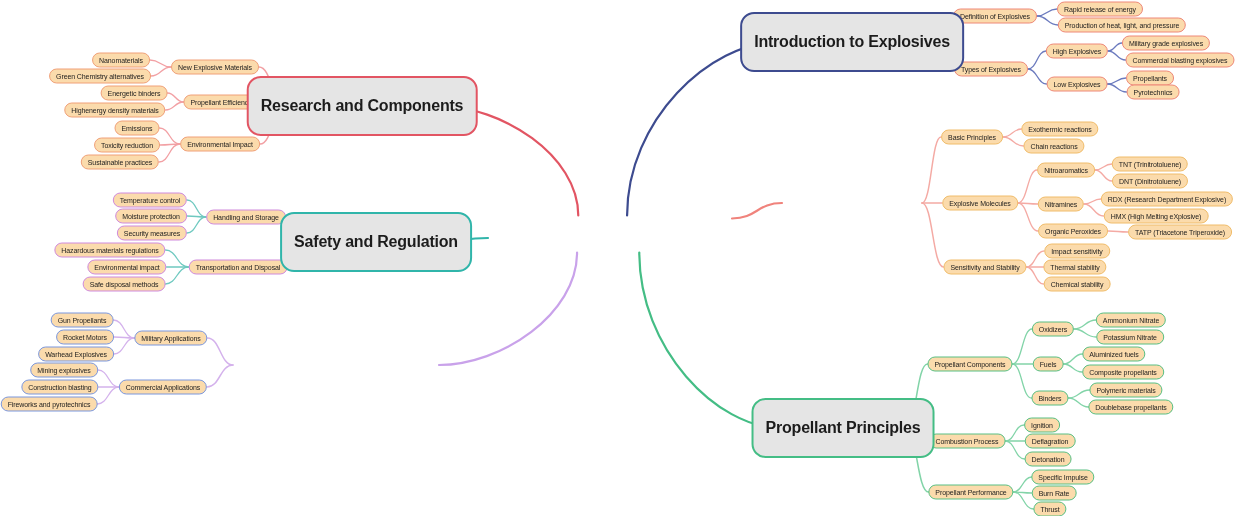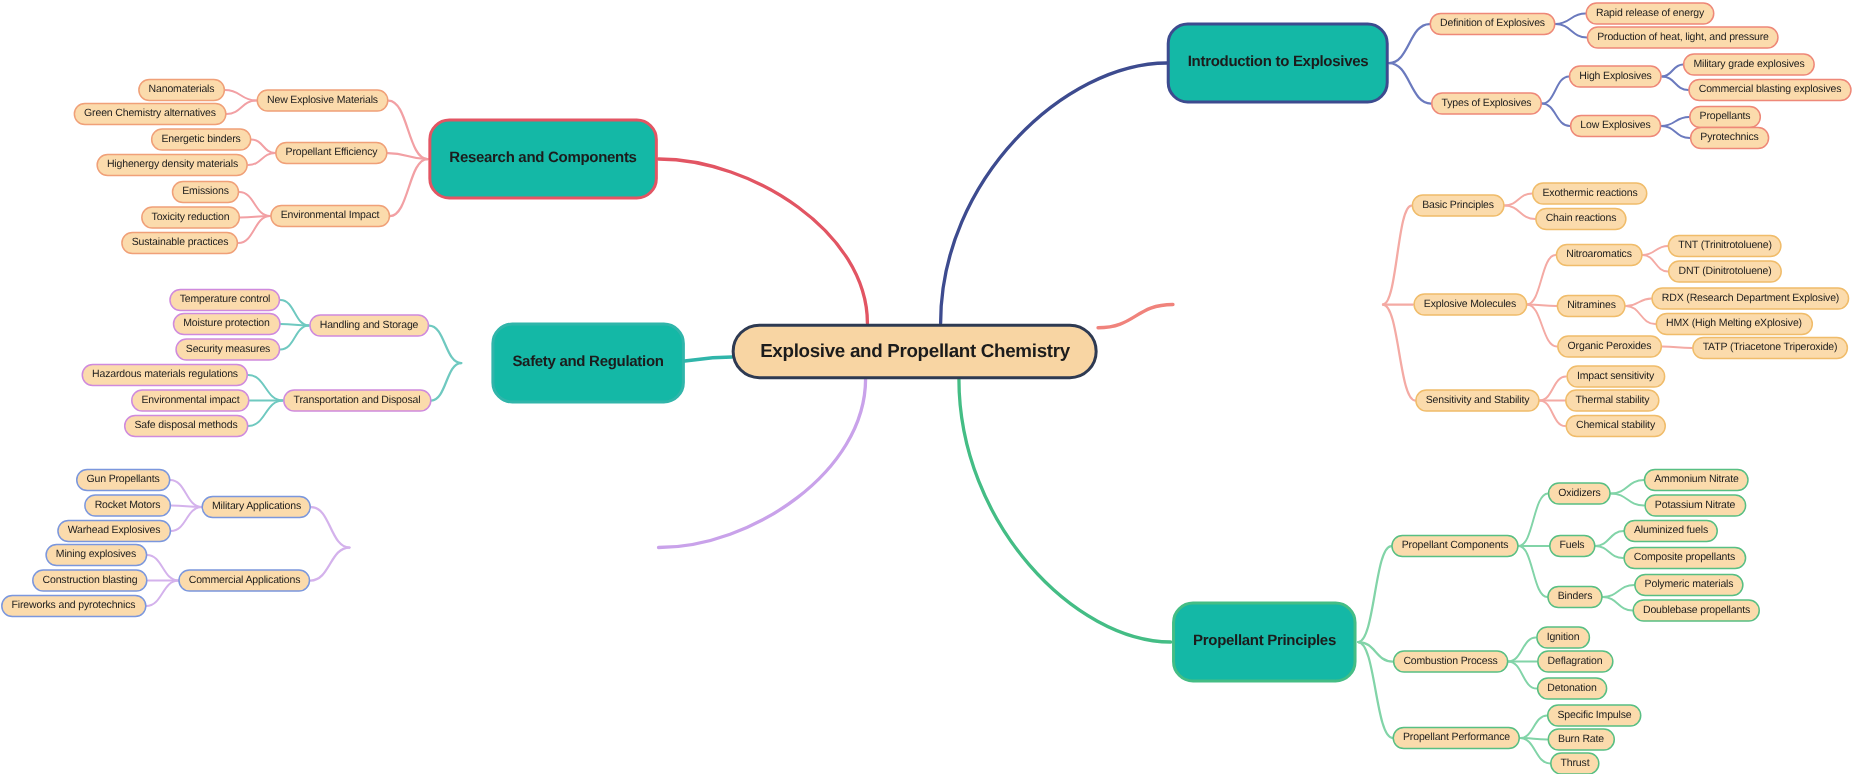--- a/index.html
+++ b/index.html
@@ -9,22 +9,22 @@
     font-family:"Liberation Sans",sans-serif;
   }
   #edges{position:absolute;left:0;top:0;z-index:1;}
   .node{
     position:absolute;z-index:2;transform:translate(-50%,-50%);
     background:#fbdbac;border:1.2px solid #e09b6a;border-radius:8px;
     padding:3px 6px;font-size:7px;line-height:1;letter-spacing:-0.1px;
     white-space:nowrap;color:#1c1c1c;box-sizing:border-box;
   }
   .node.branch{
-    font-weight:bold;font-size:10px;padding:20px 12px;border-width:2.2px;
-    border-radius:14px;background:#14b8a6;letter-spacing:-0.2px;z-index:3;
+    font-weight:bold;font-size:16px;padding:20px 12px;border-width:2.2px;
+    border-radius:14px;background:#e5e5e5;letter-spacing:-0.2px;z-index:3;
   }
   .node.root{
     font-weight:bold;font-size:12.5px;padding:10px 17px;border-width:2.5px;
     border-radius:19px;background:#f8d5a3;border-color:#2e3a52;letter-spacing:-0.2px;z-index:4;
   }
 </style>
 </head>
 <body>
 
 <div id="canvas">
@@ -99,21 +99,20 @@
       <path d="M 577.06 252.5 C 577.06 314.375 501.12699999999995 365 439 365" fill="none" stroke="#c9a2ea" stroke-width="2.2" stroke-linecap="round"></path>
       <path d="M 233 365 C 220.25 365 220.25 338 207.5 338" fill="none" stroke="#d4b2ec" stroke-width="1.5" stroke-linecap="round"></path>
       <path d="M 134.5 338 C 124 338 124 320 113.5 320" fill="none" stroke="#d4b2ec" stroke-width="1.3" stroke-linecap="round"></path>
       <path d="M 134.5 338 C 124.25 338 124.25 337 114 337" fill="none" stroke="#d4b2ec" stroke-width="1.3" stroke-linecap="round"></path>
       <path d="M 134.5 338 C 124.25 338 124.25 354 114 354" fill="none" stroke="#d4b2ec" stroke-width="1.3" stroke-linecap="round"></path>
       <path d="M 233 365 C 220 365 220 387 207 387" fill="none" stroke="#d4b2ec" stroke-width="1.5" stroke-linecap="round"></path>
       <path d="M 119 387 C 108.5 387 108.5 370 98 370" fill="none" stroke="#d4b2ec" stroke-width="1.3" stroke-linecap="round"></path>
       <path d="M 119 387 C 108.75 387 108.75 387 98.5 387" fill="none" stroke="#d4b2ec" stroke-width="1.3" stroke-linecap="round"></path>
       <path d="M 119 387 C 108.25 387 108.25 404 97.5 404" fill="none" stroke="#d4b2ec" stroke-width="1.3" stroke-linecap="round"></path>
     </svg>
-<div class="node root" style="left: 610px; top: 234px;">Explosive and Propellant Chemistry</div>
     <div class="node branch" style="left: 852px; top: 42px; border-color: rgb(61, 75, 143);">Introduction to Explosives</div>
     <div class="node" style="left: 995px; top: 16px; border-color: rgb(238, 136, 120);">Definition of Explosives</div>
     <div class="node" style="left: 1100px; top: 9px; border-color: rgb(238, 136, 120);">Rapid release of energy</div>
     <div class="node" style="left: 1122px; top: 25px; border-color: rgb(238, 136, 120);">Production of heat, light, and pressure</div>
     <div class="node" style="left: 991px; top: 69px; border-color: rgb(238, 136, 120);">Types of Explosives</div>
     <div class="node" style="left: 1077px; top: 51px; border-color: rgb(238, 136, 120);">High Explosives</div>
     <div class="node" style="left: 1166px; top: 43px; border-color: rgb(238, 136, 120);">Military grade explosives</div>
     <div class="node" style="left: 1180px; top: 60px; border-color: rgb(238, 136, 120);">Commercial blasting explosives</div>
     <div class="node" style="left: 1077px; top: 84px; border-color: rgb(238, 136, 120);">Low Explosives</div>
     <div class="node" style="left: 1150px; top: 78px; border-color: rgb(238, 136, 120);">Propellants</div>
@@ -157,21 +156,21 @@
     <div class="node" style="left: 215px; top: 67px; border-color: rgb(240, 160, 120);">New Explosive Materials</div>
     <div class="node" style="left: 121px; top: 60px; border-color: rgb(240, 160, 120);">Nanomaterials</div>
     <div class="node" style="left: 100px; top: 76px; border-color: rgb(240, 160, 120);">Green Chemistry alternatives</div>
     <div class="node" style="left: 221px; top: 102px; border-color: rgb(240, 160, 120);">Propellant Efficiency</div>
     <div class="node" style="left: 134px; top: 93px; border-color: rgb(240, 160, 120);">Energetic binders</div>
     <div class="node" style="left: 115px; top: 110px; border-color: rgb(240, 160, 120);">Highenergy density materials</div>
     <div class="node" style="left: 220px; top: 144px; border-color: rgb(240, 160, 120);">Environmental Impact</div>
     <div class="node" style="left: 137px; top: 128px; border-color: rgb(240, 160, 120);">Emissions</div>
     <div class="node" style="left: 127px; top: 145px; border-color: rgb(240, 160, 120);">Toxicity reduction</div>
     <div class="node" style="left: 120px; top: 162px; border-color: rgb(240, 160, 120);">Sustainable practices</div>
-    <div class="node branch" style="left: 392px; top: 242px; border-color: rgb(48, 181, 170);">Safety and Regulation</div>
+    <div class="node branch" style="left: 376px; top: 242px; border-color: rgb(48, 181, 170);">Safety and Regulation</div>
     <div class="node" style="left: 246px; top: 217px; border-color: rgb(207, 138, 221);">Handling and Storage</div>
     <div class="node" style="left: 150px; top: 200px; border-color: rgb(207, 138, 221);">Temperature control</div>
     <div class="node" style="left: 151px; top: 216px; border-color: rgb(207, 138, 221);">Moisture protection</div>
     <div class="node" style="left: 152px; top: 233px; border-color: rgb(207, 138, 221);">Security measures</div>
     <div class="node" style="left: 238px; top: 267px; border-color: rgb(207, 138, 221);">Transportation and Disposal</div>
     <div class="node" style="left: 110px; top: 250px; border-color: rgb(207, 138, 221);">Hazardous materials regulations</div>
     <div class="node" style="left: 127px; top: 267px; border-color: rgb(207, 138, 221);">Environmental impact</div>
     <div class="node" style="left: 124px; top: 284px; border-color: rgb(207, 138, 221);">Safe disposal methods</div>
     <div class="node" style="left: 171px; top: 338px; border-color: rgb(123, 151, 221);">Military Applications</div>
     <div class="node" style="left: 82px; top: 320px; border-color: rgb(123, 151, 221);">Gun Propellants</div>

